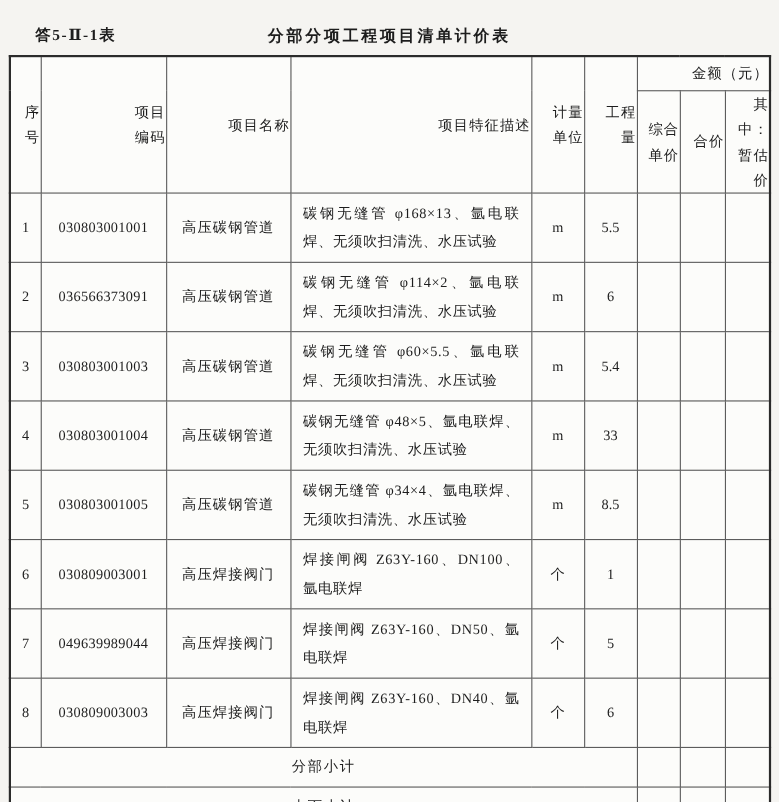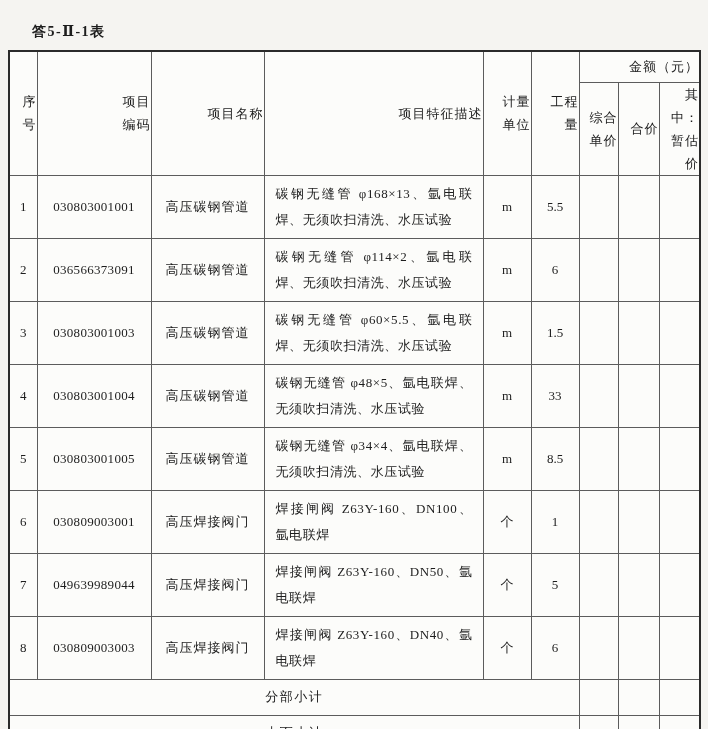--- a/index.html
+++ b/index.html
@@ -71,20 +71,21 @@
   }
   td.code-cell { letter-spacing: 0.3px; text-align: center; }
   td.name-cell { letter-spacing: 1px; }
   td.summary-label-cell { letter-spacing: 1.5px; }
 </style>
 </head>
 <body>
 
 <div class="doc-header">
   <span class="table-label">答5-Ⅱ-1表</span>
+  <span class="doc-title">分部分项工程项目清单计价表</span>
 </div>
 
 <table class="pricing">
   <colgroup>
     <col style="width:28px">
       <col style="width:114px">
       <col style="width:113px">
     <col style="width:219px">
       <col style="width:48px">
       <col style="width:48px">
@@ -134,21 +135,21 @@
       <td></td>
       <td></td>
       <td></td>
     </tr>
     <tr class="data-row">
       <td>3</td>
       <td class="code-cell">030803001003</td>
       <td class="name-cell">高压碳钢管道</td>
       <td class="feature-cell">碳钢无缝管 φ60×5.5、氩电联焊、无须吹扫清洗、水压试验</td>
       <td>m</td>
-      <td>1.5</td>
+      <td>5.4</td>
       <td></td>
       <td></td>
       <td></td>
     </tr>
     <tr class="data-row">
       <td>4</td>
       <td class="code-cell">030803001004</td>
       <td class="name-cell">高压碳钢管道</td>
       <td class="feature-cell">碳钢无缝管 φ48×5、氩电联焊、无须吹扫清洗、水压试验</td>
       <td>m</td>

